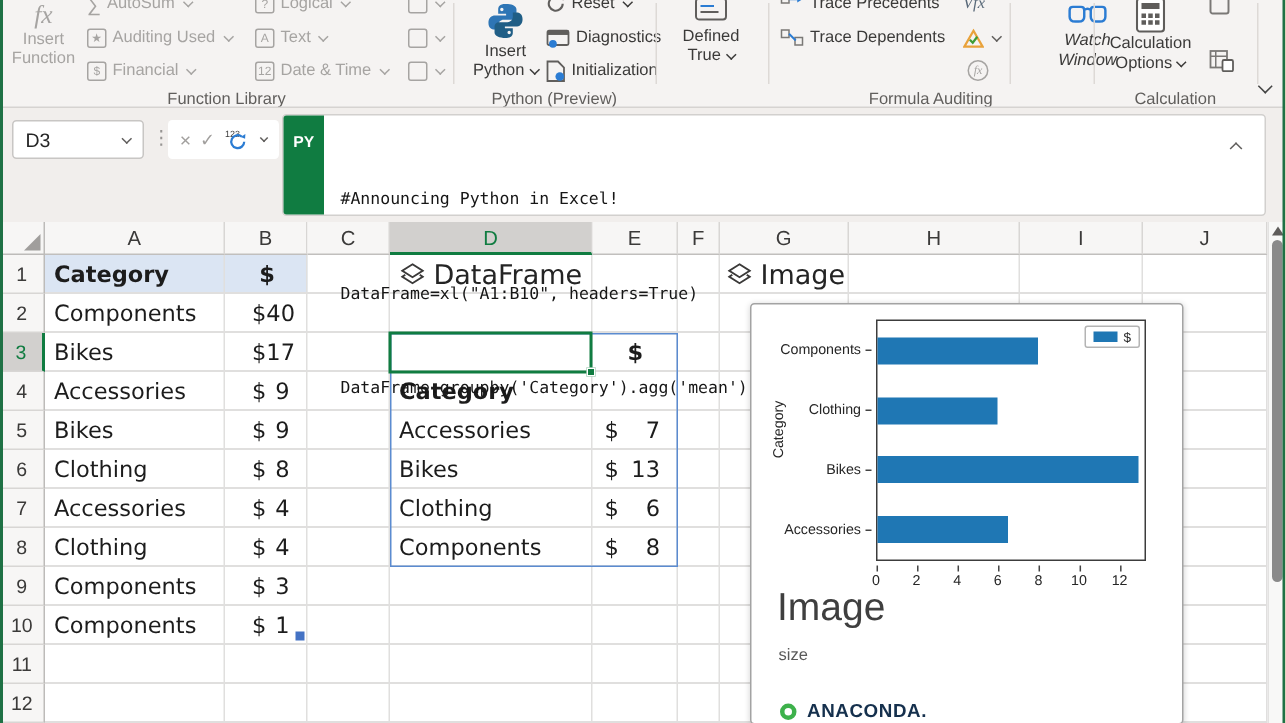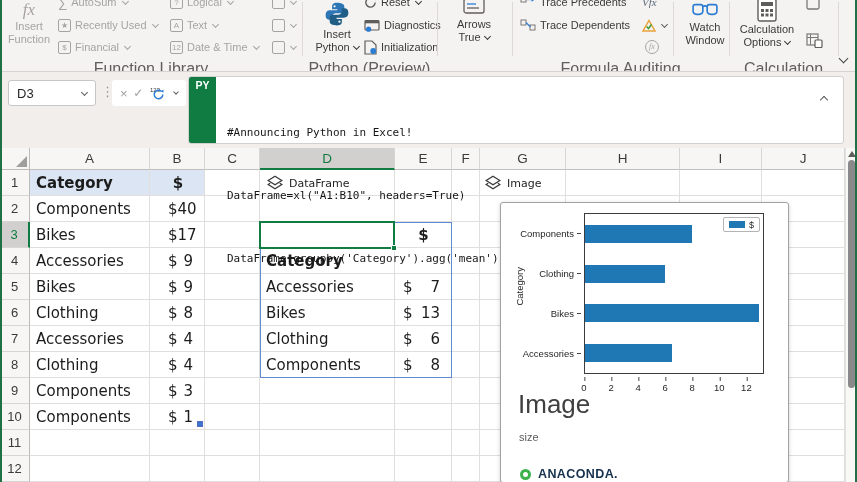--- a/index.html
+++ b/index.html
@@ -7,21 +7,21 @@
          font-family:"Liberation Sans",sans-serif;-webkit-font-smoothing:antialiased;}
   .stage *{box-sizing:border-box;}
 
   
   .edge{position:absolute;top:0;width:2px;height:482px;background:#1f7145;z-index:60;}
 
   
   .ribbon{position:absolute;left:0;top:0;width:857px;height:72px;background:#f5f3f2;
           border-bottom:1px solid #d6d3d1;overflow:hidden;z-index:5;}
   .rdiv{position:absolute;top:2px;width:1px;height:54px;background:#ddd9d6;}
-  .glabel{position:absolute;top:60px;font-size:16px;color:#605e5c;text-align:center;white-space:nowrap;}
+  .glabel{position:absolute;top:60px;font-size:11px;color:#605e5c;text-align:center;white-space:nowrap;}
   .ritem{position:absolute;height:20px;display:flex;align-items:center;gap:4px;font-size:11px;
          color:#3b3a39;white-space:nowrap;cursor:default;}
   .ritem.dis{color:#a6a4a2;}
   .bigbtn{position:absolute;top:0;height:58px;text-align:center;font-size:11px;color:#3b3a39;}
   .bigbtn.dis{color:#a6a4a2;}
   .bline{line-height:13px;display:flex;align-items:center;justify-content:center;gap:2px;}
   .chev{width:5px;height:5px;border-right:1.3px solid currentColor;border-bottom:1.3px solid currentColor;
         display:inline-block;transform:rotate(45deg);margin-left:2px;margin-top:-2px;flex:0 0 auto;}
   .fxglyph{font-family:"Liberation Serif",serif;font-style:italic;font-size:17px;line-height:20px;}
   .micon{width:13px;height:13px;border:1.2px solid currentColor;border-radius:2px;font-size:8px;
@@ -42,21 +42,21 @@
   .namebox .chev{color:#605e5c;}
   .dots{position:absolute;left:101px;top:13px;color:#979593;font-size:13px;line-height:13px;}
   .fnbox{position:absolute;left:112px;top:8px;width:74px;height:26px;background:#fff;border-radius:3px;
          display:flex;align-items:center;justify-content:space-around;padding:0 5px;}
   .fnx{color:#a19f9d;font-size:13px;}
   .fncheck{color:#a19f9d;font-size:12px;}
   .fnbox .chev{color:#605e5c;width:4px;height:4px;}
   .formulabox{position:absolute;left:188px;top:4px;width:656px;height:68px;background:#fff;
               border:1px solid #d2d0ce;border-radius:3px;}
   .pybadge{position:absolute;left:0;top:0;bottom:0;width:27px;background:#107c41;border-radius:2px 0 0 2px;
-           color:#fff;font-size:10.5px;font-weight:bold;text-align:center;padding-top:2px;}
+           color:#fff;font-size:10.5px;font-weight:bold;text-align:center;padding-top:12px;}
   .codearea{position:absolute;left:38px;top:3px;right:30px;font-family:"DejaVu Sans Mono",monospace;
             font-size:11px;line-height:21px;color:#161616;white-space:pre;}
   .fbcollapse{position:absolute;right:12px;top:12px;width:12px;height:10px;color:#605e5c;}
   .fbcollapse .chev{transform:rotate(-135deg);width:6px;height:6px;}
 
   
   .sheet{position:absolute;left:0;top:148px;width:857px;height:334px;background:#fff;overflow:hidden;z-index:4;}
   .cornercell{position:absolute;left:0;top:0;width:30px;height:22px;background:#f7f6f5;
               border-right:1px solid #bdbbb9;border-bottom:1px solid #bdbbb9;}
   .tri{position:absolute;right:2px;bottom:2px;width:0;height:0;border-left:11px solid transparent;
@@ -80,21 +80,21 @@
   .cB{left:151px;width:54px;}
   .cD{left:261px;width:133px;padding-left:5px;}
   .cE{left:396px;width:55px;}
   .acct{justify-content:space-between;padding-left:17px;padding-right:12px;}
   .cE.acct{padding-left:7px;padding-right:11px;}
   .chdr{justify-content:center;font-weight:bold;}
   .r1{top:22px}.r2{top:48px}.r3{top:74px}.r4{top:100px}.r5{top:126px}
   .r6{top:152px}.r7{top:178px}.r8{top:204px}.r9{top:230px}.r10{top:256px}
 
   .cardtitle{position:absolute;height:26px;display:flex;align-items:center;gap:6px;z-index:2;
-             font-size:11px;color:#242424;font-family:"DejaVu Sans",sans-serif;}
+             font-size:18px;color:#242424;font-family:"DejaVu Sans",sans-serif;}
 
   .spillborder{position:absolute;left:260px;top:74px;width:192px;height:156px;
                border:1px solid #5b8bd0;z-index:3;pointer-events:none;}
   .selbox{position:absolute;left:259px;top:73px;width:136px;height:28px;border:2px solid #107c41;z-index:4;}
   .fillhandle{position:absolute;right:-4px;bottom:-4px;width:6px;height:6px;background:#107c41;
               border:1px solid #fff;}
   .refcorner{position:absolute;left:197px;top:273px;width:6px;height:6px;background:#4472c4;z-index:3;}
 
   
   .imgcard{position:absolute;left:500px;top:54px;width:289px;height:281px;background:#fff;
@@ -142,21 +142,21 @@
       <div class="bline">Insert</div>
       <div class="bline">Function</div>
     </div>
     <div class="ritem dis" style="left:58px;top:-8px;">
       <span class="sigma">∑</span>
       <span>AutoSum</span>
         <span class="chev"></span>
     </div>
     <div class="ritem dis" style="left:58px;top:15px;">
       <span class="micon">★</span>
-      <span>Recently Used</span>
+      <span>Auditing Used</span>
         <span class="chev"></span>
     </div>
     <div class="ritem dis" style="left:58px;top:37px;">
       <span class="micon">$</span>
       <span>Financial</span>
         <span class="chev"></span>
     </div>
     <div class="ritem dis" style="left:170px;top:-8px;">
       <span class="micon">?</span>
       <span>Logical</span>
@@ -223,21 +223,21 @@
     </div>
     <div class="glabel" style="left:302px;width:135px;">Python (Preview)</div>
     <div class="rdiv" style="left:437px;"></div>
 
     <div class="bigbtn" style="left:443px;width:62px;">
       <svg width="22" height="18" viewBox="0 0 22 18" style="margin:-2px auto 2px;display:block;">
           <rect x="1" y="1" width="20" height="14" rx="2" fill="none" stroke="#605e5c" stroke-width="1.3"></rect>
           <line x1="4" y1="6" x2="13" y2="6" stroke="#2b7cd3" stroke-width="1.3"></line>
           <line x1="4" y1="10" x2="16" y2="10" stroke="#605e5c" stroke-width="1.3"></line>
         </svg>
-      <div class="bline">Arrows</div>
+      <div class="bline">Defined</div>
       <div class="bline">
           <span>True</span>
           <span class="chev"></span>
         </div>
     </div>
     <div class="rdiv" style="left:512px;"></div>
 
     <div class="ritem" style="left:520px;top:-8px;">
       <svg width="16" height="12" viewBox="0 0 16 12">
           <rect x="1" y="1" width="5" height="5" fill="none" stroke="#7a7876"></rect>
@@ -263,21 +263,21 @@
           <path d="M4.6 7.5l1.9 2 3-4" stroke="#3f9c35" stroke-width="1.5" fill="none"></path>
         </svg>
       <span class="chev" style="color:#605e5c"></span>
     </div>
     <div class="ritem" style="left:645px;top:37px;">
       <span class="circfx">fx</span>
     </div>
     <div class="glabel" style="left:512px;width:217px;">Formula Auditing</div>
     <div class="rdiv" style="left:673px;"></div>
 
-    <div class="bigbtn" style="left:678px;width:54px;">
+    <div class="bigbtn" style="left:698px;width:54px;font-style:italic;">
       <svg width="26" height="18" viewBox="0 0 24 14" style="margin:1px auto 2px;display:block;">
           <path fill="none" stroke="#2b7cd3" stroke-width="1.5" d="M1 4q0-2 2-2h5q2 0 2 2v4q0 3-3.5 3h-2Q1 11 1 8zM14 4q0-2 2-2h5q2 0 2 2v4q0 3-3.5 3h-2Q14 11 14 8zM10 4q2-1.6 4 0"></path>
         </svg>
       <div class="bline">Watch</div>
       <div class="bline">Window</div>
     </div>
     <div class="rdiv" style="left:729px;"></div>
 
     <div class="bigbtn" style="left:736px;width:62px;">
       <svg width="20" height="24" viewBox="0 0 20 24" style="margin:-2px auto 1px;display:block;">

